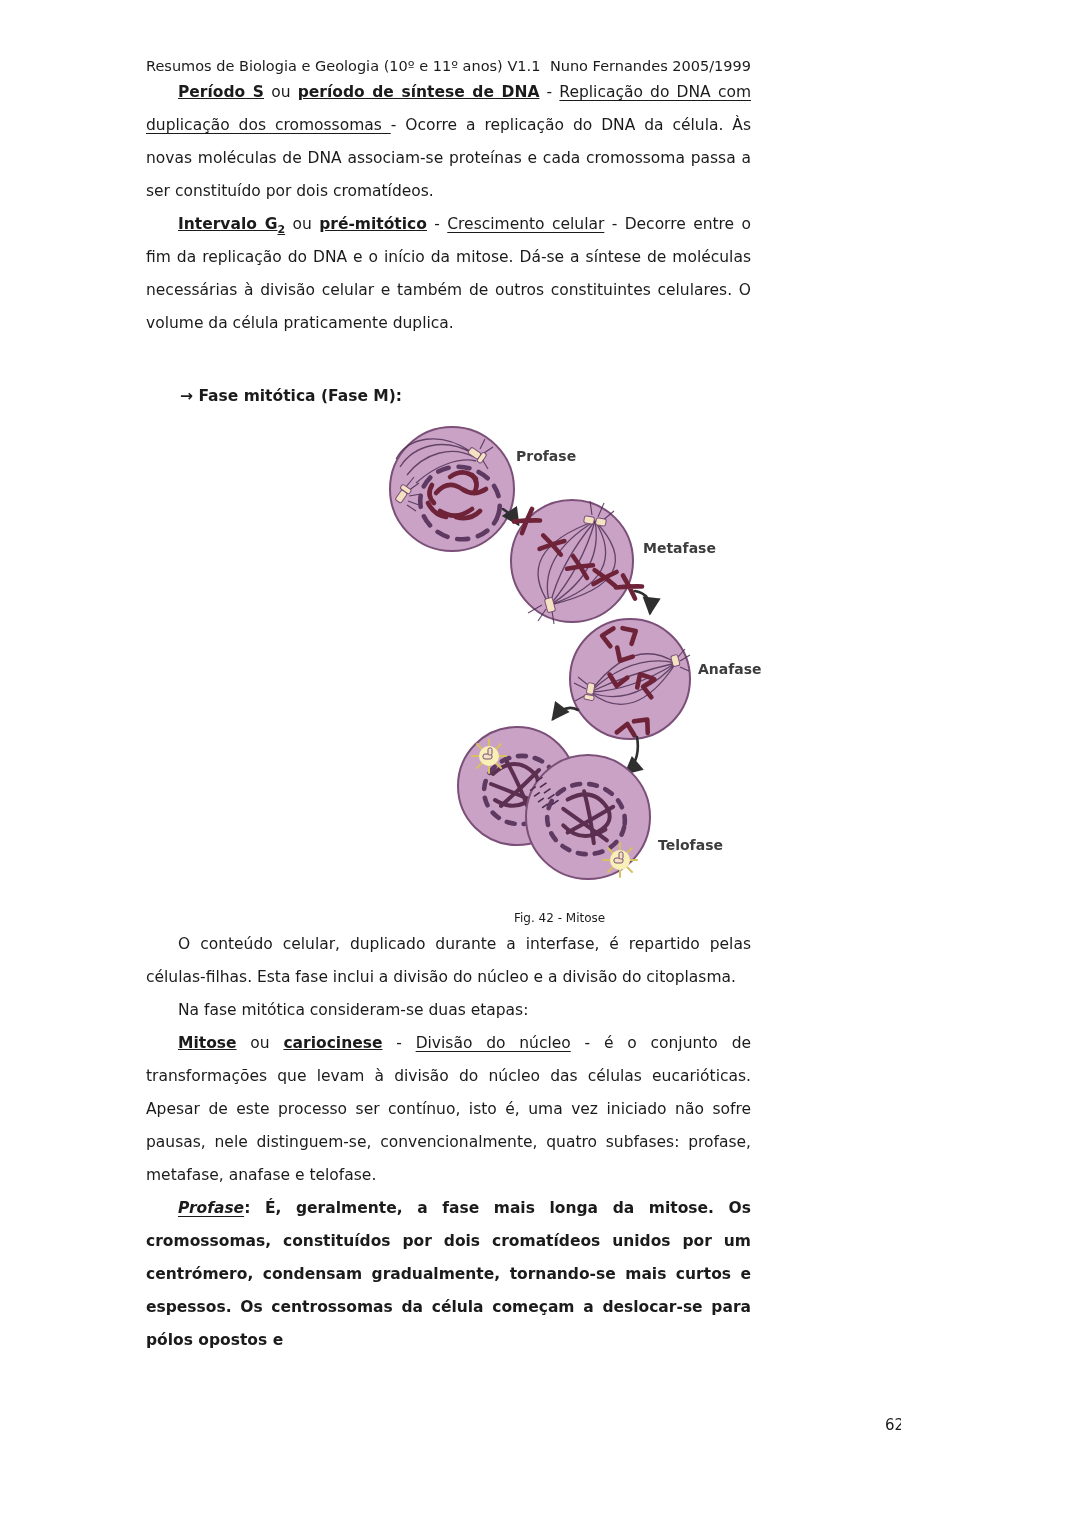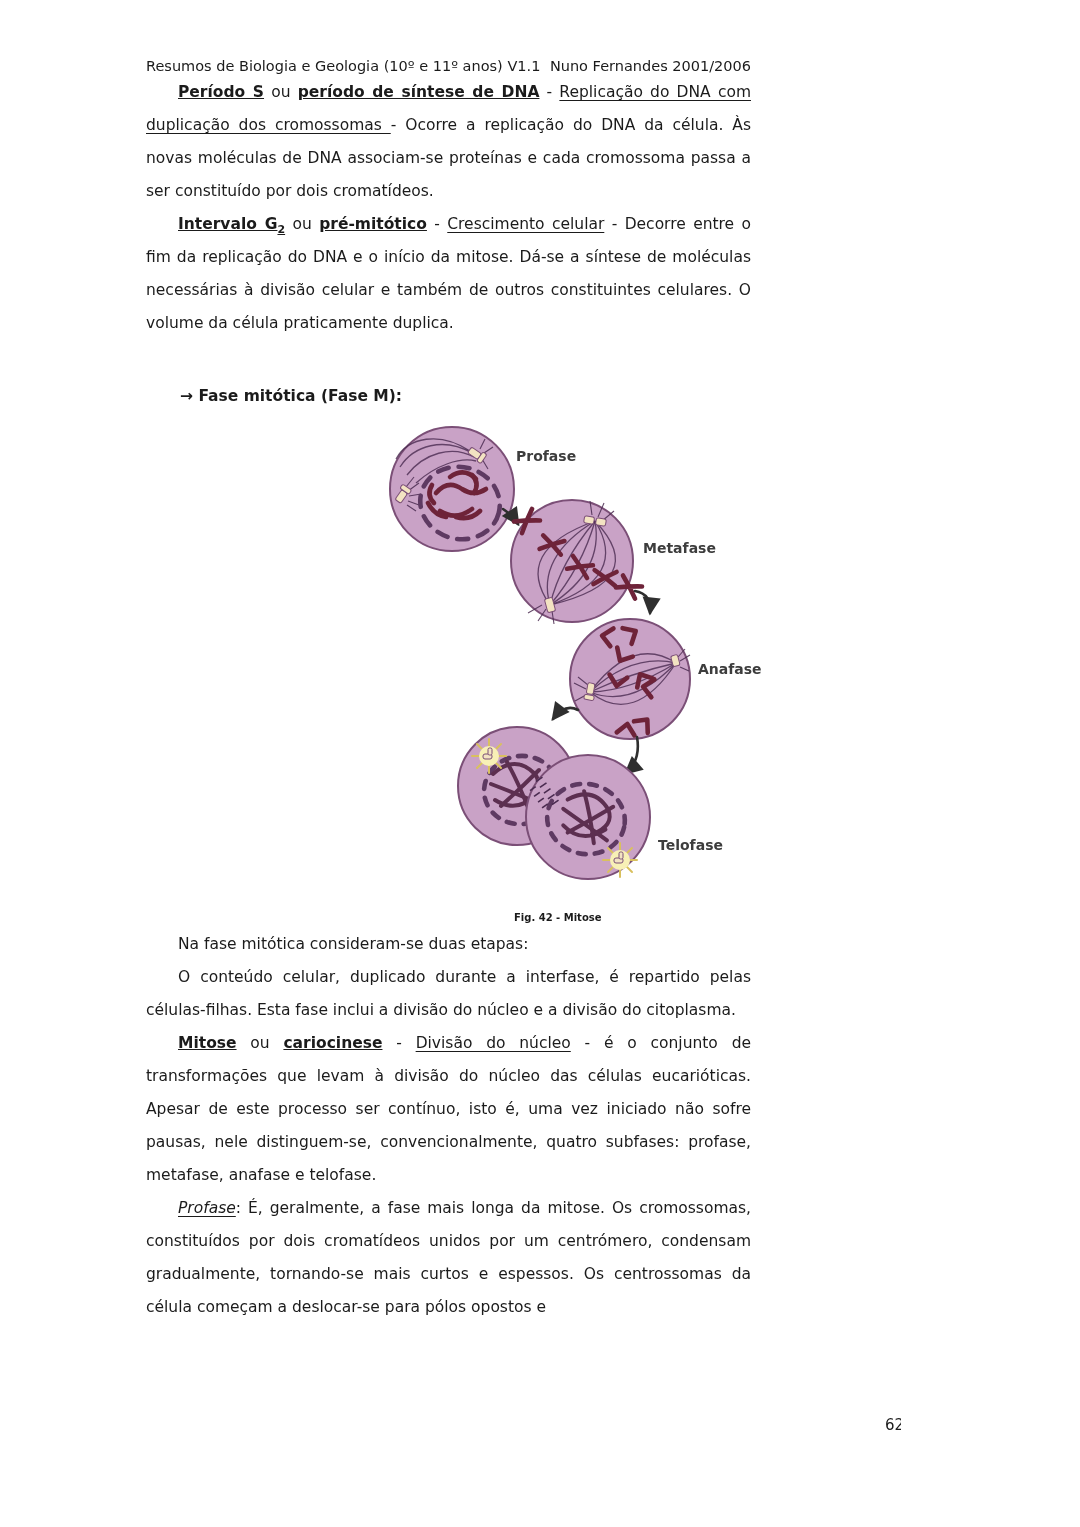--- a/index.html
+++ b/index.html
@@ -12,25 +12,25 @@
          font-size:14.5px; line-height:20px; }
   p.para { margin:0; text-align:justify; font-size:15.5px; line-height:33px; }
   .ind { text-indent:32px; }
   .b { font-weight:bold;text-decoration:underline; }
   .i { font-style:italic; }
   .u { text-decoration:underline; text-underline-offset:3px; }
   sub { font-size:11px; line-height:0; }
   .heading { margin:40px 0 12px 34px; font-weight:bold; font-size:15.5px; line-height:33px; }
   .fig-wrap { margin-top:13px; height:470px; position:relative; }
   .fig-svg  { position:absolute; left:229px; top:0; }
-  .fig-caption { margin:12px 0 0 368px; font-weight:bold; font-size:10px; line-height:20px; }
+  .fig-caption { margin:12px 0 0 368px; font-weight:normal; font-size:12px; line-height:20px; }
   .p3 { margin-top:12px; }
   .p4 { margin-top:29px; }
   .p5 { margin-top:32px; }
-  .p6 { margin-top:35px; }
+  .p6 { margin-top:35px;font-weight:bold; }
   .p1 { margin-top:34px; }
   .p2 { margin-top:28px; }
   .pagenum { position:absolute; left:885px; top:1416px; font-size:15px; }
 
   
   .cell   { fill:var(--cell-fill,#c9a2c6); stroke:var(--cell-stroke,#7b4f77); stroke-width:2; }
   .spin   { stroke:var(--spindle,#4a2b50); fill:none; stroke-width:1.3; opacity:.8; }
   .ray    { stroke:var(--spindle,#4a2b50); stroke-width:1.1; opacity:.85; }
   .chrom  { stroke:var(--chromosome,#6e2339); fill:none; stroke-width:4.6;
             stroke-linecap:round; stroke-linejoin:round; }
@@ -48,21 +48,21 @@
               fill:var(--label-text,#3d3d3d); }
 </style>
 </head>
 <body>
 
 <div class="page">
   <div class="content">
 
     <div class="hdr">
       <span>Resumos de Biologia e Geologia (10º e 11º anos) V1.1</span>
-      <span>Nuno Fernandes 2001/2006</span>
+      <span>Nuno Fernandes 2005/1999</span>
     </div>
 
     <p class="para ind p1"><span class="b">Período S</span><span> ou </span><span class="b">período de síntese de DNA</span><span> - </span><span class="u">Replicação do DNA com duplicação dos cromossomas </span><span>- Ocorre a replicação do DNA da célula. Às novas moléculas de DNA associam-se proteínas e cada cromossoma passa a ser constituído por dois cromatídeos.</span></p>
 
     <p class="para ind p2"><span class="b">Intervalo G</span><sub class="b">2</sub><span> ou </span><span class="b">pré-mitótico</span><span> - </span><span class="u">Crescimento celular</span><span> - Decorre entre o fim da replicação do DNA e o início da mitose. Dá-se a síntese de moléculas necessárias à divisão celular e também de outros constituintes celulares. O volume da célula praticamente duplica.</span></p>
 
     <p class="heading"><span>→ Fase mitótica (Fase M):</span></p>
 
     <div class="fig-wrap">
       <svg class="fig-svg" width="400" height="470" viewBox="0 0 400 470">
@@ -271,23 +271,23 @@
 
         <text class="figlabel" x="141" y="35">Profase</text>
         <text class="figlabel" x="268" y="127">Metafase</text>
         <text class="figlabel" x="323" y="248">Anafase</text>
         <text class="figlabel" x="283" y="424">Telofase</text>
       </svg>
     </div>
 
     <div class="fig-caption">Fig. 42 - Mitose</div>
 
+    <p class="para ind p3"><span>O conteúdo celular, duplicado durante a interfase, é repartido pelas células-filhas. Esta fase inclui a divisão do núcleo e a divisão do citoplasma.</span></p>
+
     <p class="para ind p4"><span>Na fase mitótica consideram-se duas etapas:</span></p>
-
-    <p class="para ind p3"><span>O conteúdo celular, duplicado durante a interfase, é repartido pelas células-filhas. Esta fase inclui a divisão do núcleo e a divisão do citoplasma.</span></p>
 
     <p class="para ind p5"><span class="b">Mitose</span><span> ou </span><span class="b">cariocinese</span><span> - </span><span class="u">Divisão do núcleo</span><span> - é o conjunto de transformações que levam à divisão do núcleo das células eucarióticas. Apesar de este processo ser contínuo, isto é, uma vez iniciado não sofre pausas, nele distinguem-se, convencionalmente, quatro subfases: profase, metafase, anafase e telofase.</span></p>
 
     <p class="para ind p6"><span class="i u">Profase</span><span>: É, geralmente, a fase mais longa da mitose. Os cromossomas, constituídos por dois cromatídeos unidos por um centrómero, condensam gradualmente, tornando-se mais curtos e espessos. Os centrossomas da célula começam a deslocar-se para pólos opostos e</span></p>
 
   </div>
 
   <div class="pagenum">62</div>
 </div>
 

